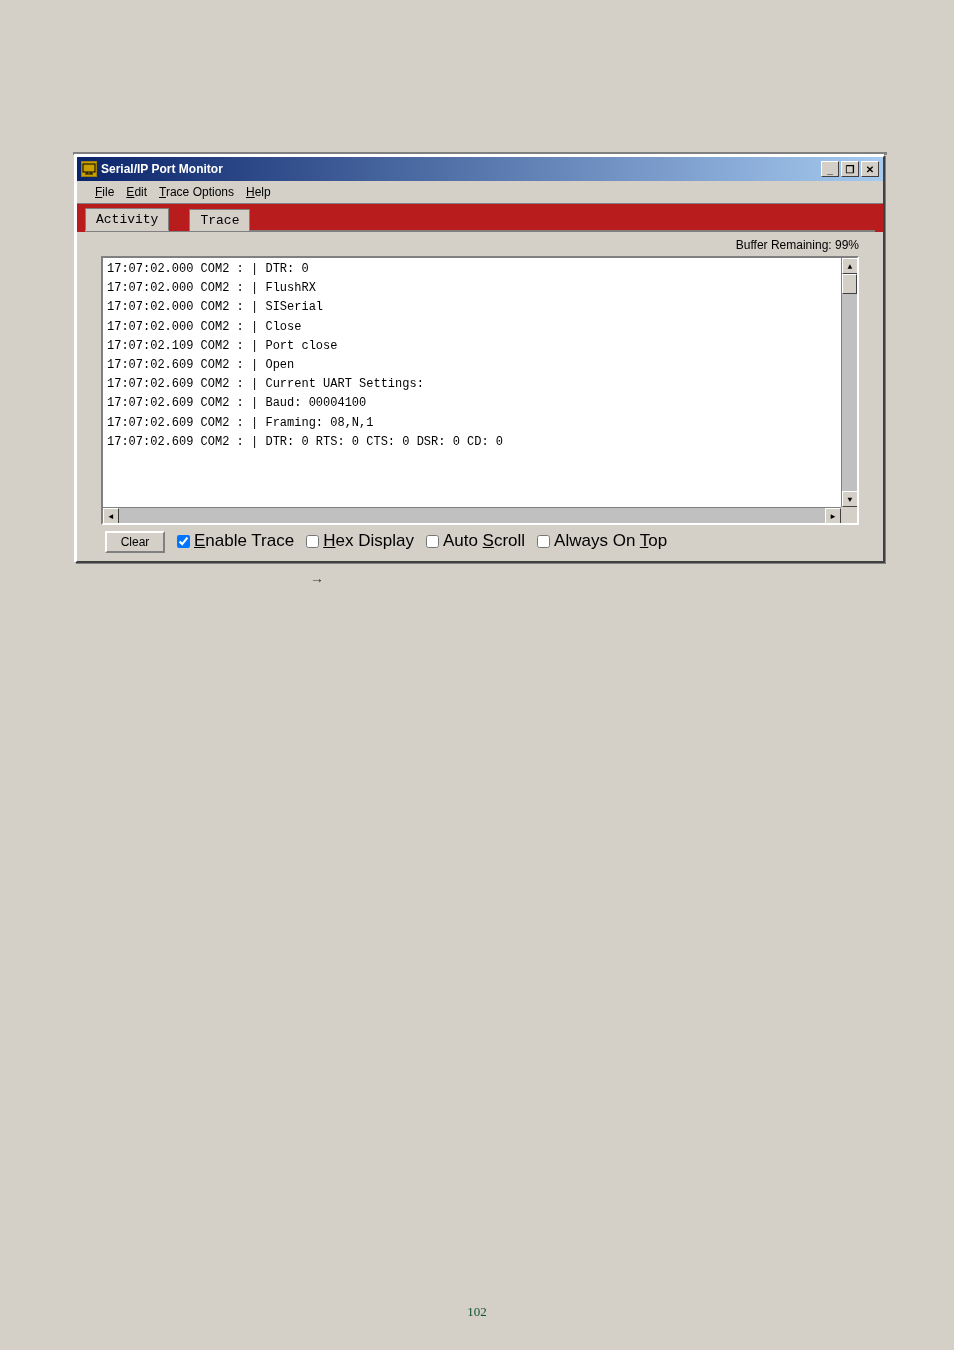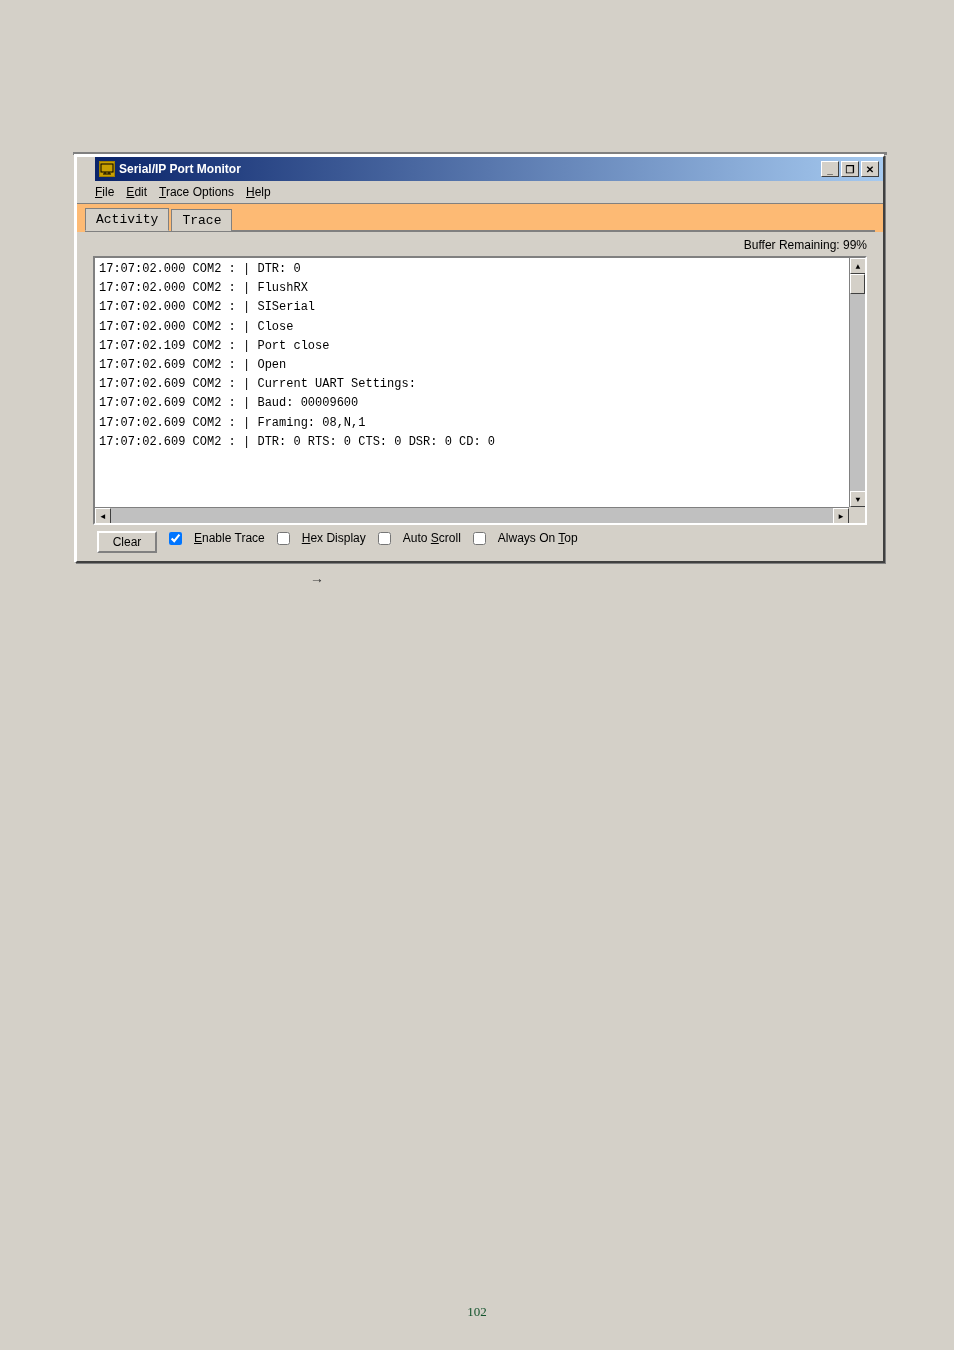--- a/index.html
+++ b/index.html
@@ -46,21 +46,20 @@
 
     
     .title-bar {
       background: linear-gradient(to right, #0a246a, #a6caf0);
       color: white;
       display: flex;
       align-items: center;
       justify-content: space-between;
       padding: 3px 4px;
       height: 24px;
-      margin-left: 18px;
     }
 
     .title-bar-left {
       display: flex;
       align-items: center;
       gap: 4px;
     }
 
     .title-icon {
       width: 16px;
@@ -137,21 +136,21 @@
     }
 
     .tab.active {
       background: #d4d0c8;
       border-bottom: 1px solid #d4d0c8;
       z-index: 1;
     }
 
     
     .content-area {
-      padding: 4px 12px;
+      padding: 4px 20px;
       background: #d4d0c8;
     }
 
     .buffer-info {
       text-align: right;
       font-family: Arial, sans-serif;
       font-size: 12px;
       color: #000;
       padding: 2px 4px;
     }
@@ -296,22 +295,21 @@
       cursor: pointer;
     }
 
     .checkbox-item input[type="checkbox"] {
       width: 13px;
       height: 13px;
       cursor: pointer;
     }
 
     .checkbox-label {
-      font-size: 12px;
-      margin-left: 8px;
+      font-size: 17px;
     }
 
     .underline {
       text-decoration: underline;
     }
 
     
     .window-top-line {
       position: absolute;
       top: 152px;
@@ -356,46 +354,46 @@
       <span class="underline">E</span>dit
     </div>
     <div class="menu-item">
       <span class="underline">T</span>race Options
     </div>
     <div class="menu-item">
       <span class="underline">H</span>elp
     </div>
   </div>
 
-  <div style="padding: 4px 8px 0; background: #fdba74; text-align: right;">
+  <div style="padding: 4px 8px 0; background: #b91c1c; text-align: right;">
     <div style="display: flex; align-items: flex-end; border-bottom: 1px solid #808080;">
       <div class="tab active">
         <span>Activity</span>
       </div>
-      <div class="tab" style="margin-left:2px;">
+      <div class="tab" style="margin-left:20px;">
         <span>Trace</span>
       </div>
       <div style="flex:1; border-bottom: 1px solid #808080; height: 1px; margin-bottom: 0;"></div>
     </div>
   </div>
 
   <div class="content-area">
 
     <div class="buffer-info">Buffer Remaining: 99%</div>
 
     <div class="log-box">
       <div class="log-content" style="padding-right: 18px; padding-bottom: 18px;">
         <div class="log-line">17:07:02.000 COM2 :   | DTR: 0</div>
         <div class="log-line">17:07:02.000 COM2 :   | FlushRX</div>
         <div class="log-line">17:07:02.000 COM2 :   | SISerial</div>
         <div class="log-line">17:07:02.000 COM2 :   | Close</div>
         <div class="log-line">17:07:02.109 COM2 :   | Port close</div>
         <div class="log-line">17:07:02.609 COM2 :   | Open</div>
         <div class="log-line">17:07:02.609 COM2 :   | Current UART Settings:</div>
-        <div class="log-line">17:07:02.609 COM2 :   | Baud: 00009600</div>
+        <div class="log-line">17:07:02.609 COM2 :   | Baud: 00004100</div>
         <div class="log-line">17:07:02.609 COM2 :   | Framing: 08,N,1</div>
         <div class="log-line">17:07:02.609 COM2 :   | DTR: 0 RTS: 0 CTS: 0 DSR: 0 CD: 0</div>
       </div>
 
       <div class="scroll-bar-v">
         <div class="scroll-arrow">▲</div>
         <div class="scroll-track">
           <div class="scroll-thumb"></div>
         </div>
         <div class="scroll-arrow">▼</div>

